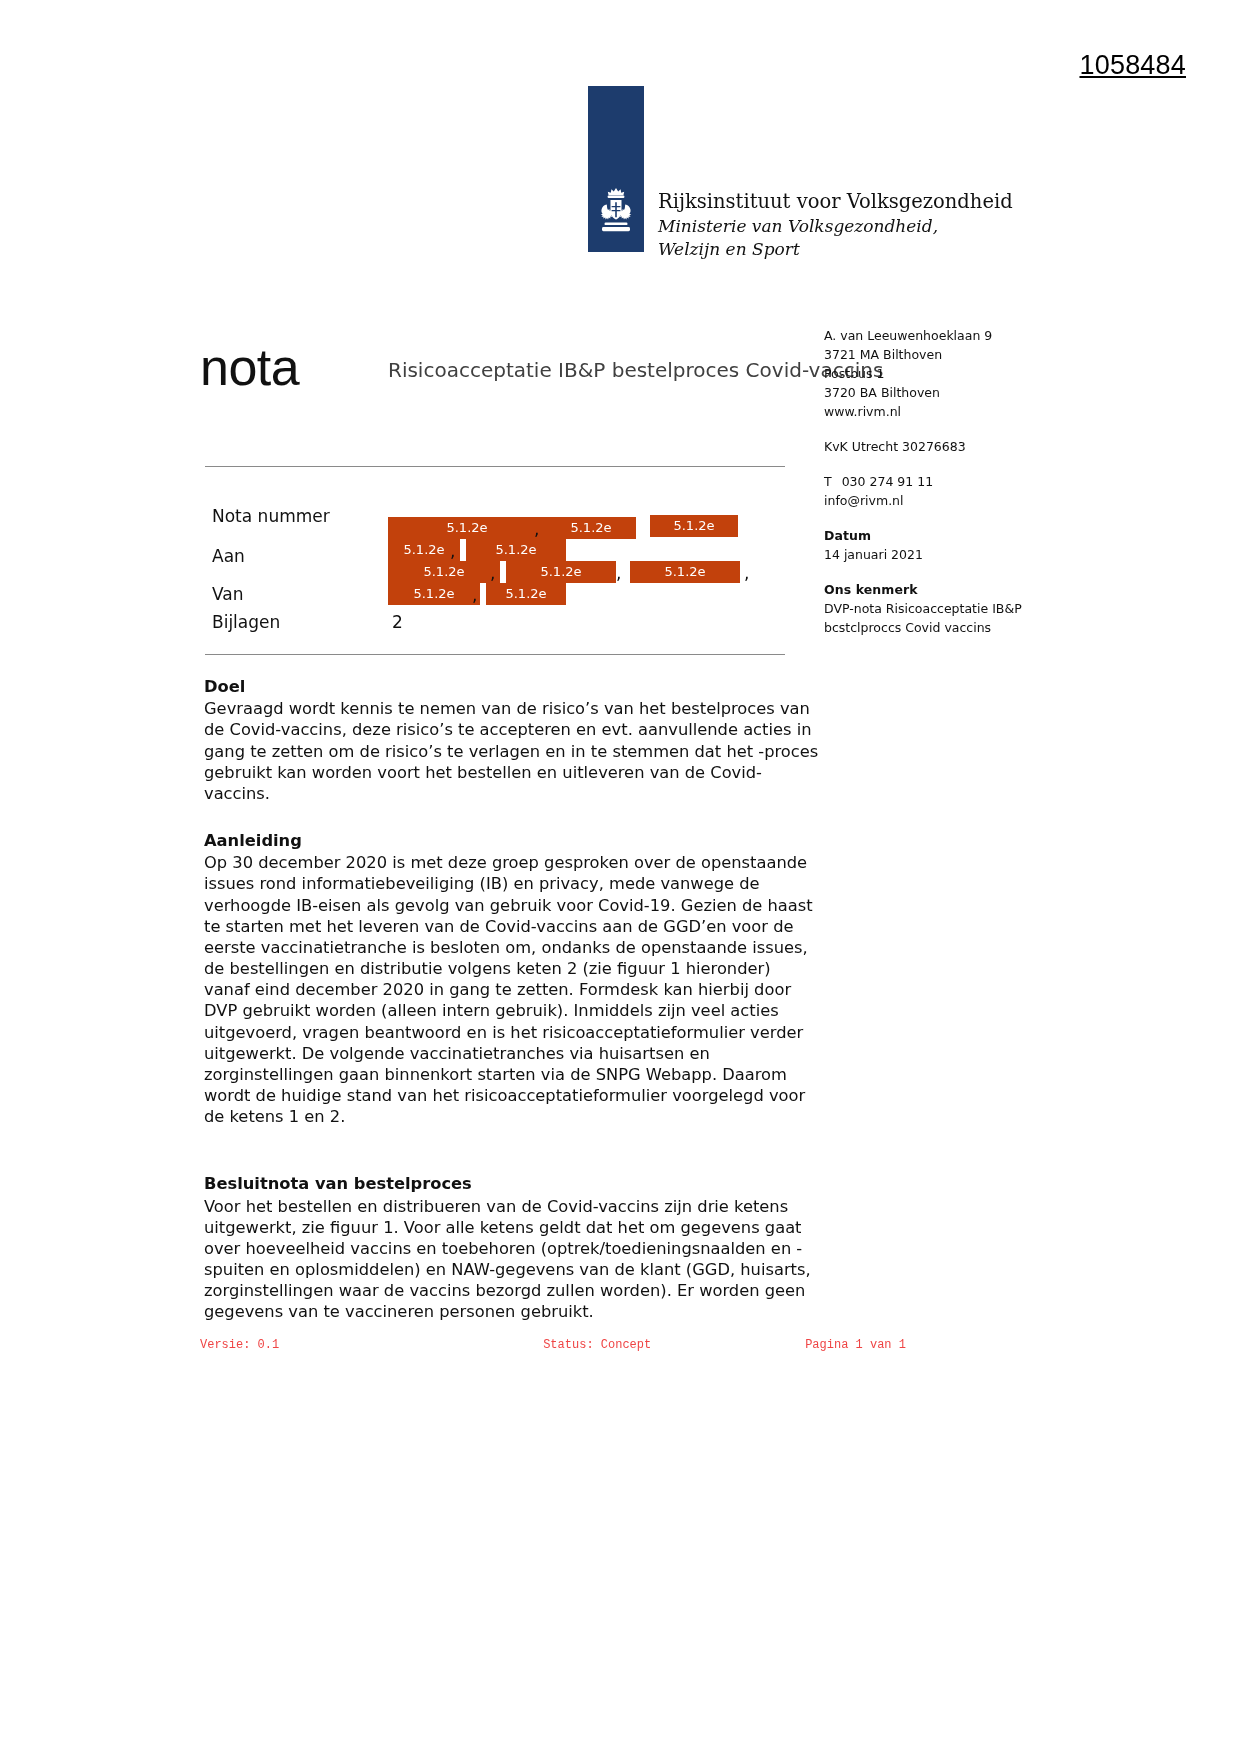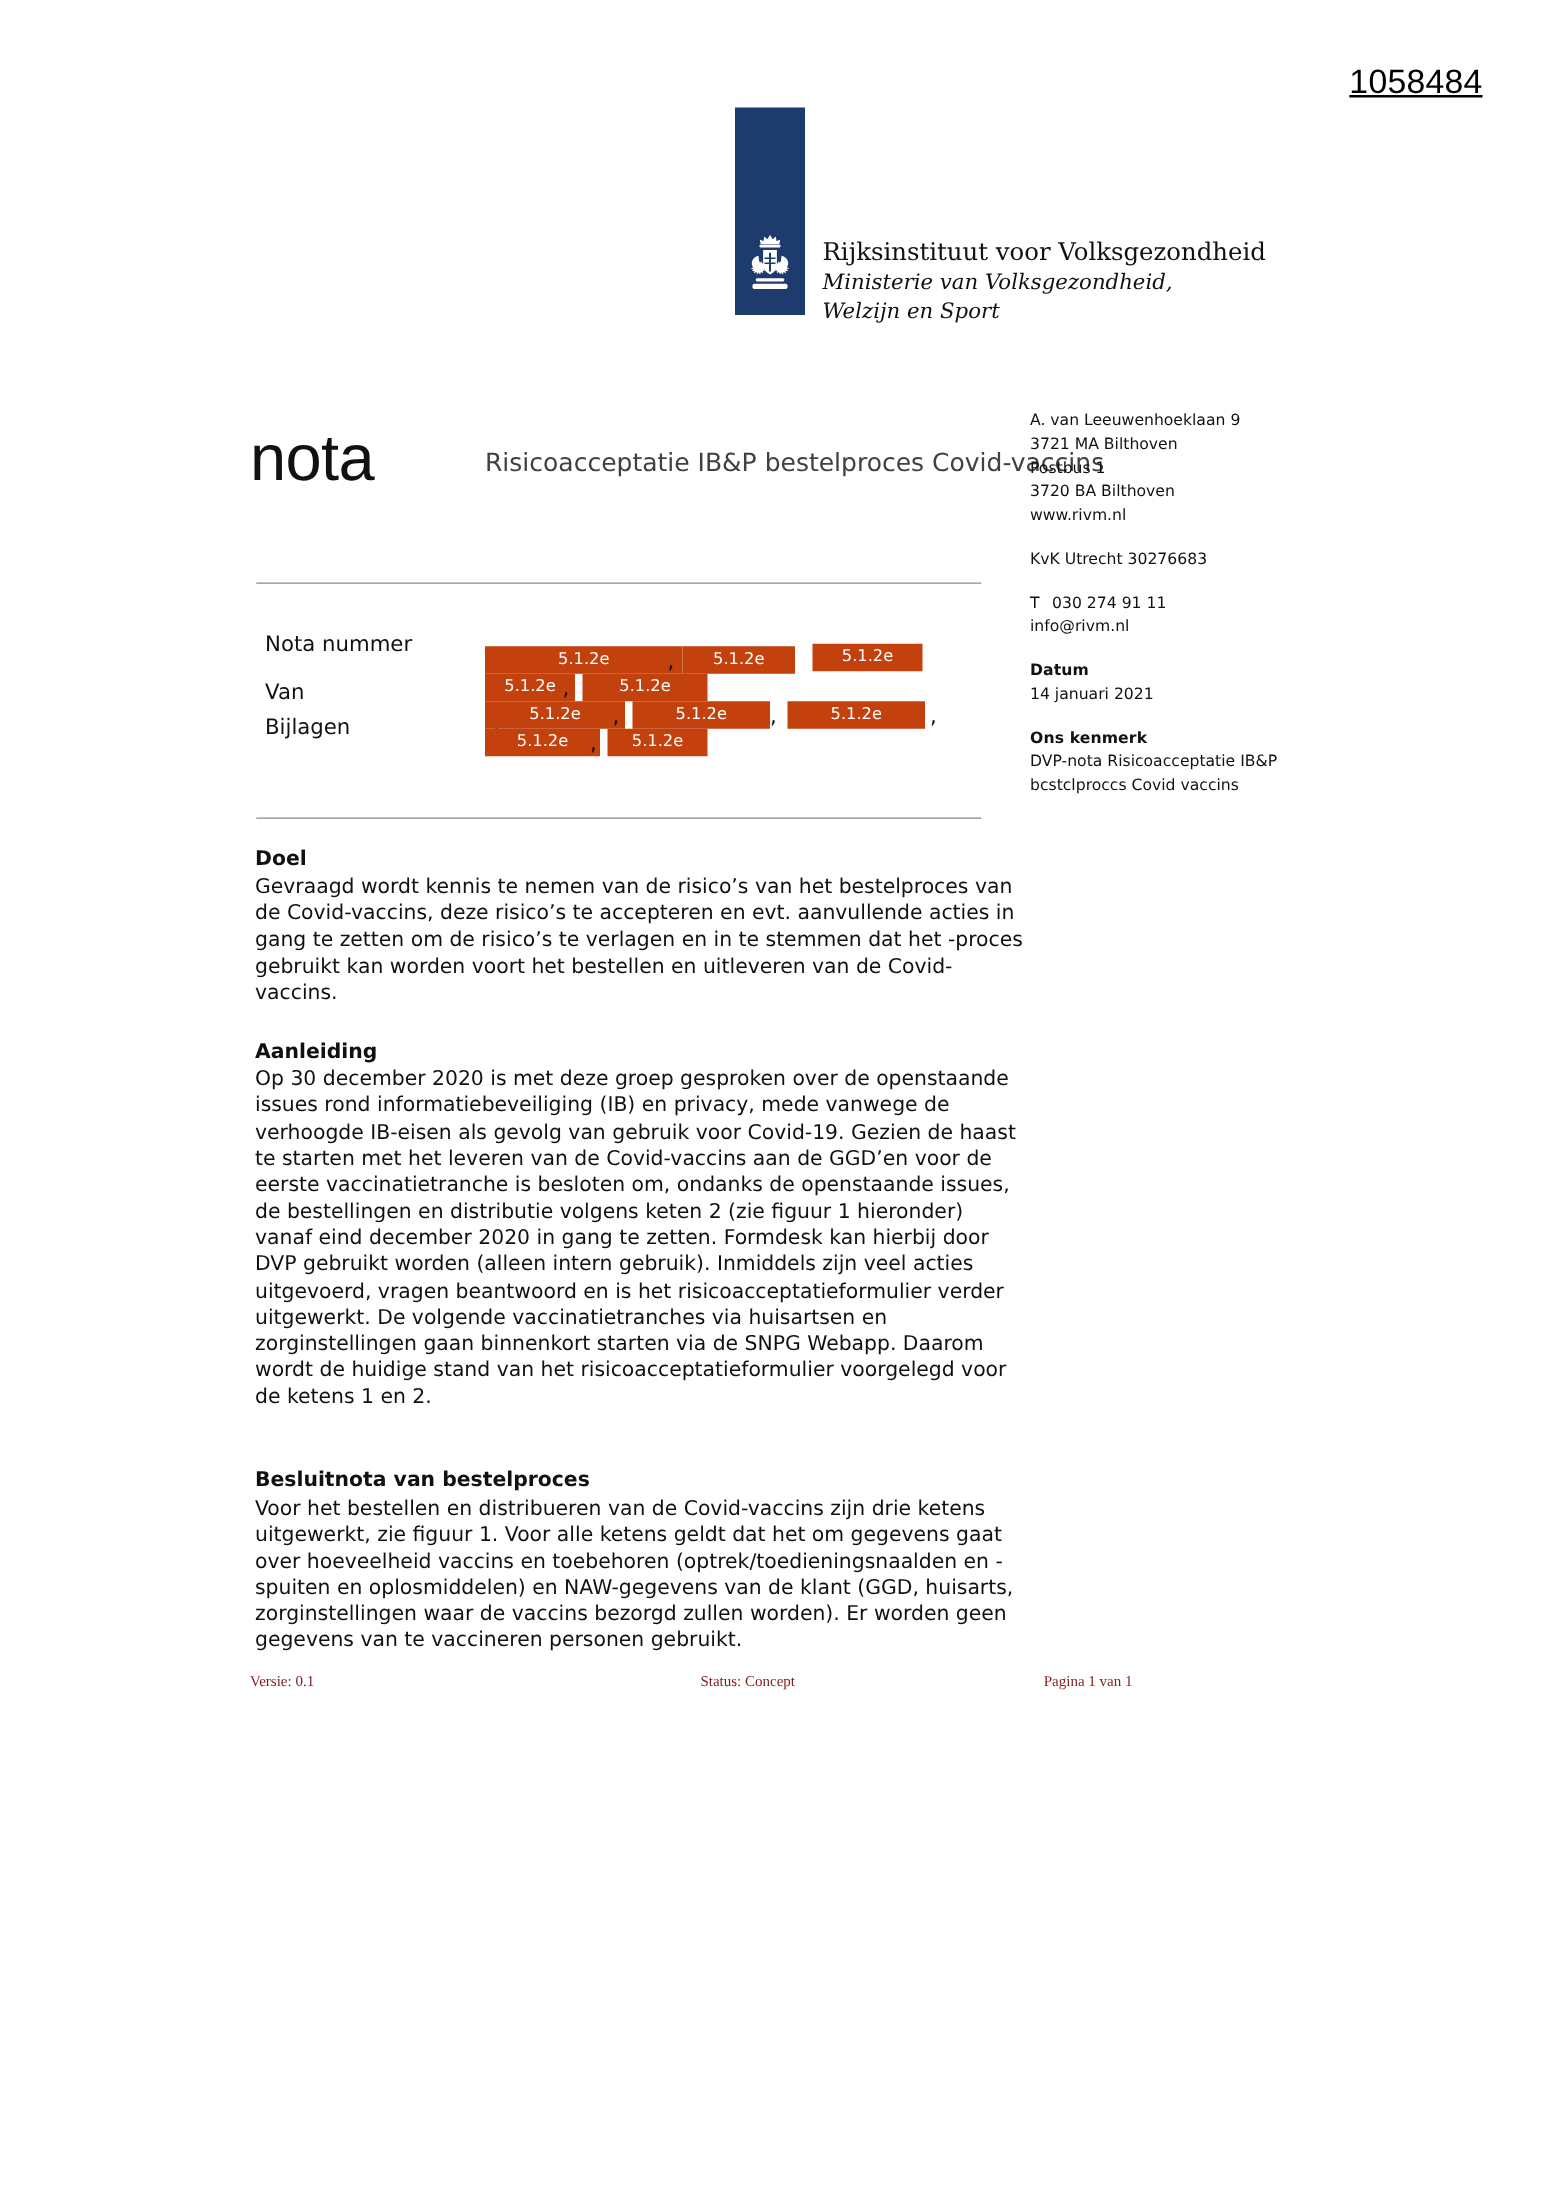--- a/index.html
+++ b/index.html
@@ -215,23 +215,23 @@
   }
   .sec-body.last { margin-bottom: 0; }
   .gap-lg { height: 20px; }
 
   
   .footer {
     position: absolute;
     left: 200px;
     top: 1338px;
     width: 706px;
-    font-family: Liberation Serif, serif;
+    font-family: Liberation Mono, monospace;
     font-size: 12px;
-    color: #7f1d1d;
+    color: #ef4444;
     display: flex;
     justify-content: space-between;
     gap: 11px;
   }
   .footer span { white-space: nowrap; }
   .footer .f-mid { margin-left: 110px; }
 </style>
 </head>
 <body>
 
@@ -298,20 +298,24 @@
     </div>
   </div>
 
   <div class="rule rule-top"></div>
   <div class="rule rule-bottom"></div>
 
   <div class="meta">
     <div class="meta-row row-nota">
       <div class="meta-label">Nota nummer</div>
     </div>
+    <div class="meta-row row-aan">
+      <div class="meta-label">Aan</div>
+      <div class="meta-value"></div>
+    </div>
     <div class="meta-row row-van">
       <div class="meta-label">Van</div>
       <div class="meta-value"></div>
     </div>
     <div class="meta-row row-bijl">
       <div class="meta-label">Bijlagen</div>
       <div class="meta-value">2</div>
     </div>
   </div>
 

